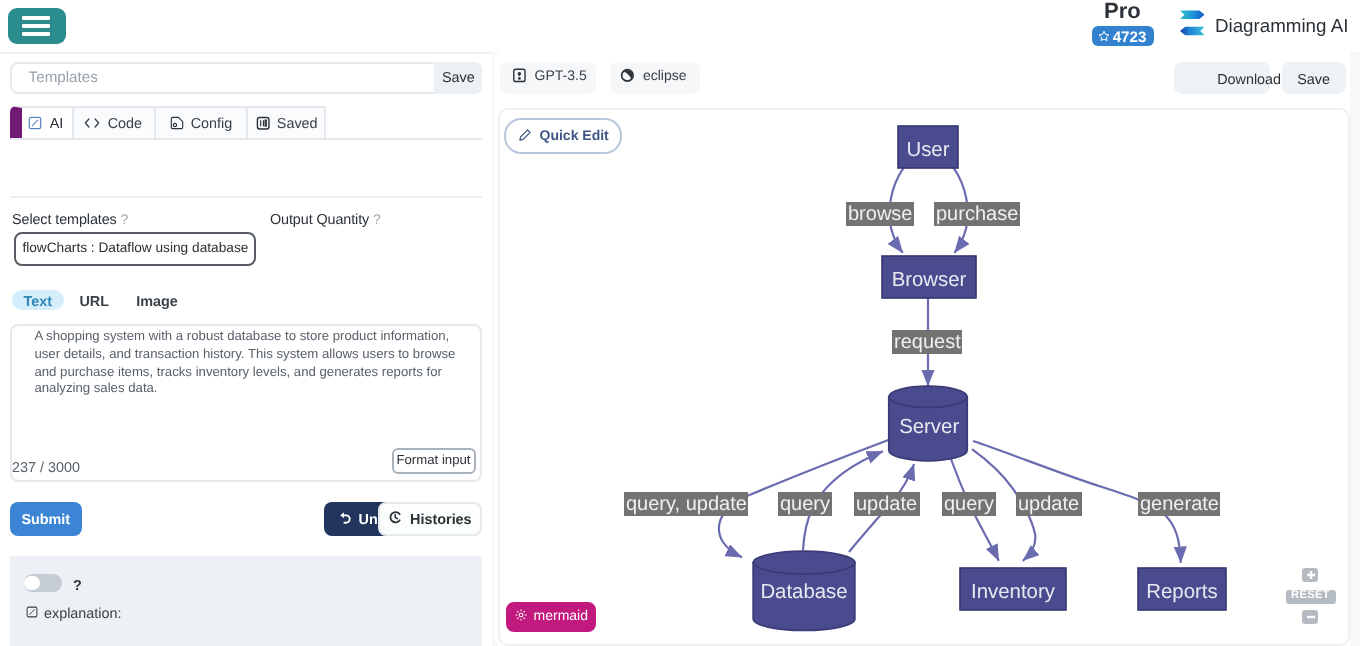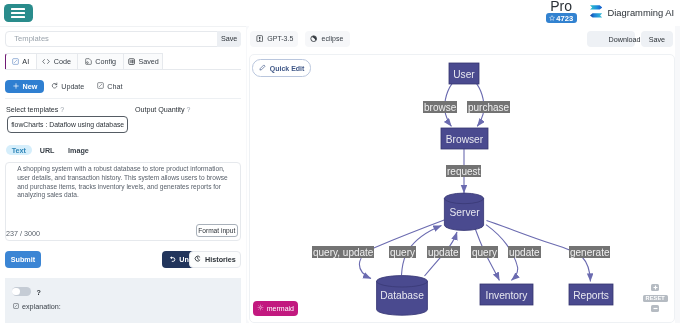--- a/index.html
+++ b/index.html
@@ -25,21 +25,21 @@
   .tmpl-save{width:24.5px;height:16.8px;background:#eceff3;border-radius:0 4px 4px 0;color:#2b3137;
      font-size:7.2px;display:flex;align-items:center;justify-content:center;
      position:absolute;right:-1px;top:-1px;}
 
   
   .tabs{position:absolute;left:4.5px;top:25.8px;width:236.5px;height:17px;
      box-sizing:border-box;display:flex;align-items:flex-end;}
   .tab{height:16.8px;display:flex;align-items:center;justify-content:center;gap:3.5px;font-size:7.2px;
      color:#3a4149;border:1px solid #e6e9ed;border-left:none;background:#fafbfc;
      box-sizing:border-box;}
-  .tab:first-child{border-left:1px solid #701a75;border-top-left-radius:3px;margin-top:36px;}
+  .tab:first-child{border-left:6px solid #701a75;border-top-left-radius:3px;margin-top:36px;}
   .tab.active{background:#fff;color:#2b3137;border-bottom-color:#fff;}
   .tab svg{display:block;}
   .tabs-rail{position:absolute;left:4.5px;top:42.3px;width:236.5px;height:1px;background:#e6e9ed;}
 
   
   .modes{position:absolute;left:4.5px;top:52.7px;display:flex;align-items:center;gap:0;}
   .mode{height:13.3px;display:flex;align-items:center;gap:3.5px;font-size:7.2px;
      color:#3a4149;}
   .mode.primary{background:#2f7fd1;color:#fff;border-radius:4px;font-weight:700;height:13.3px;
      padding-left:8.2px;gap:3.9px;}
@@ -108,21 +108,21 @@
       border:1px solid #eef1f4;border-radius:5px;overflow:hidden;box-sizing:border-box;}
   .quick-edit{position:absolute;left:2.5px;top:4.1px;width:58.2px;height:17.2px;border:1px solid #b9c6dd;
      border-radius:8.6px;background:#fff;display:flex;align-items:center;justify-content:center;gap:4.2px;
      font-size:7px;color:#3f5787;font-weight:700;box-sizing:border-box;}
   .mermaid-badge{position:absolute;left:3.2px;top:245.9px;height:14.4px;border-radius:4px;
      background:#c2197f;display:flex;align-items:center;gap:3.1px;padding:0 3.6px;color:#fff;
      font-size:7px;}
 
   
   .pro-wrap{position:absolute;left:545.7px;top:2.4px;width:31px;text-align:center;}
-  .pro-text{font-size:14px;font-weight:400;color:#2b3137;line-height:8.4px;}
+  .pro-text{font-size:11px;font-weight:700;color:#2b3137;line-height:8.4px;}
   .pro-pill{margin:2.6px auto 0;width:31px;height:10px;border-radius:3px;background:#3282d0;color:#fff;
      font-size:7.6px;font-weight:700;display:flex;align-items:center;justify-content:center;gap:1.2px;}
   .brand{position:absolute;left:589.7px;top:5.2px;display:flex;align-items:center;gap:5.5px;}
   .brand-name{font-size:9.4px;color:#2b3137;}
 
   
   .zoomctl{position:absolute;left:642.9px;top:283.5px;width:24.7px;text-align:center;}
   .zbtn{width:7.8px;height:7.5px;margin:0 auto;background:#b5bbc2;border-radius:1.6px;position:relative;
      display:flex;align-items:center;justify-content:center;}
   .zreset{margin:3.6px auto 3px;width:24.7px;height:7.1px;background:#b5bbc2;border-radius:1.6px;color:#fff;
@@ -188,42 +188,20 @@
               <rect x="1.6" y="1.6" width="12.8" height="12.8" rx="2.4" fill="none" stroke="#2b3137" stroke-width="1.6"></rect>
               <path d="M5.2 4.6v6.8M8.3 4.6v6.8M10.1 4.6h1.4v6.8h-1.4z" stroke="#2b3137" stroke-width="1.3" fill="none"></path>
             </svg>
           </span>
         <span>Saved</span>
       </div>
     </div>
 
     <div class="tabs-rail"></div>
 
-    <div class="modes">
-      <div class="mode primary" style="width:39.3px;box-sizing:border-box">
-        <span><svg width="6" height="6" viewBox="0 0 12 12">
-              <path d="M6 1.5v9M1.5 6h9" stroke="#fff" stroke-width="1.4" stroke-linecap="round"></path>
-            </svg></span>
-        <span>New</span>
-      </div>
-      <div class="mode" style="margin-left:6.9px">
-        <span><svg width="7" height="7" viewBox="0 0 14 14">
-              <path d="M11.4 5.2A4.7 4.7 0 1 0 11.8 8.6" fill="none" stroke="#3a4149" stroke-width="1.3" stroke-linecap="round"></path>
-              <path d="M11.7 1.9v3.4H8.3" fill="none" stroke="#3a4149" stroke-width="1.3" stroke-linecap="round" stroke-linejoin="round"></path>
-            </svg></span>
-        <span>Update</span>
-      </div>
-      <div class="mode" style="margin-left:12.4px">
-        <span><svg width="7" height="7" viewBox="0 0 16 16">
-              <rect x="1.5" y="1.5" width="13" height="13" rx="2" fill="none" stroke="#3a4149" stroke-width="1.3"></rect>
-              <path d="M4.5 11.5L11.5 4.5" stroke="#3a4149" stroke-width="1.1"></path>
-            </svg></span>
-        <span>Chat</span>
-      </div>
-    </div>
 
     <div class="sep-line"></div>
 
     <div class="lbl" style="left:6px;top:78px;">
       <span>Select templates</span>
       <span class="qmark">?</span>
     </div>
     <div class="lbl" style="left:135px;top:78px;">
       <span>Output Quantity</span>
       <span class="qmark">?</span>

